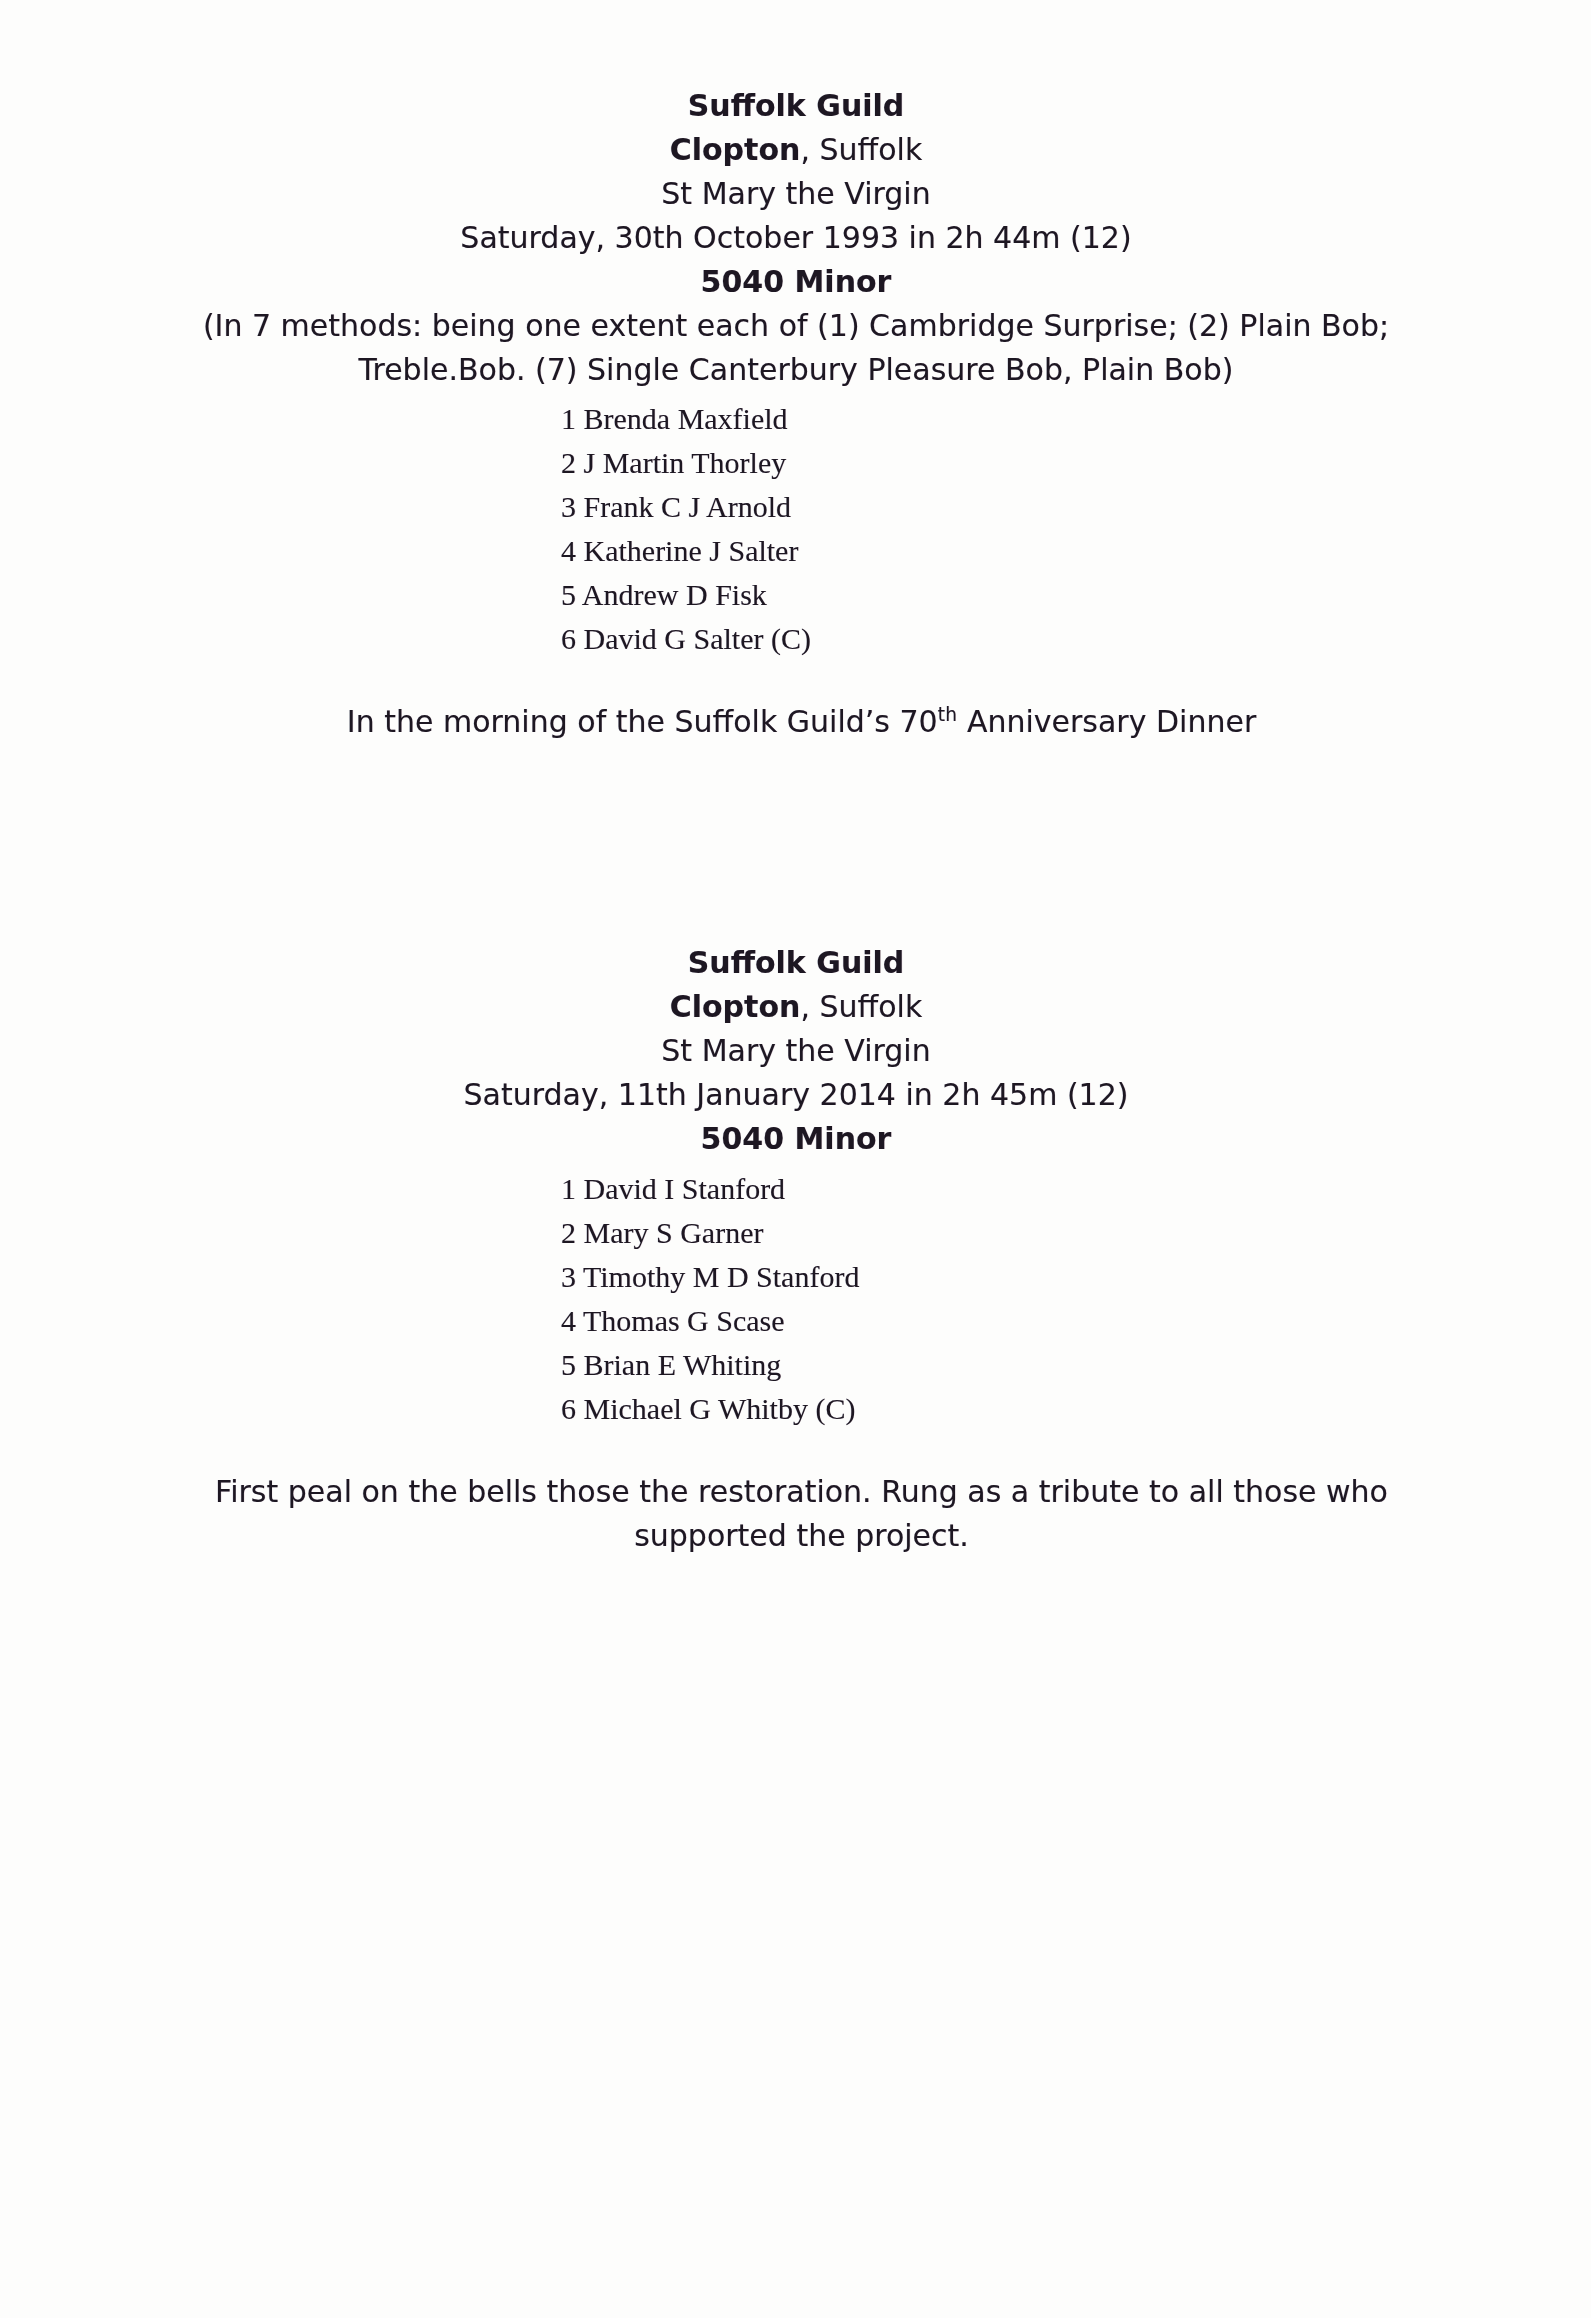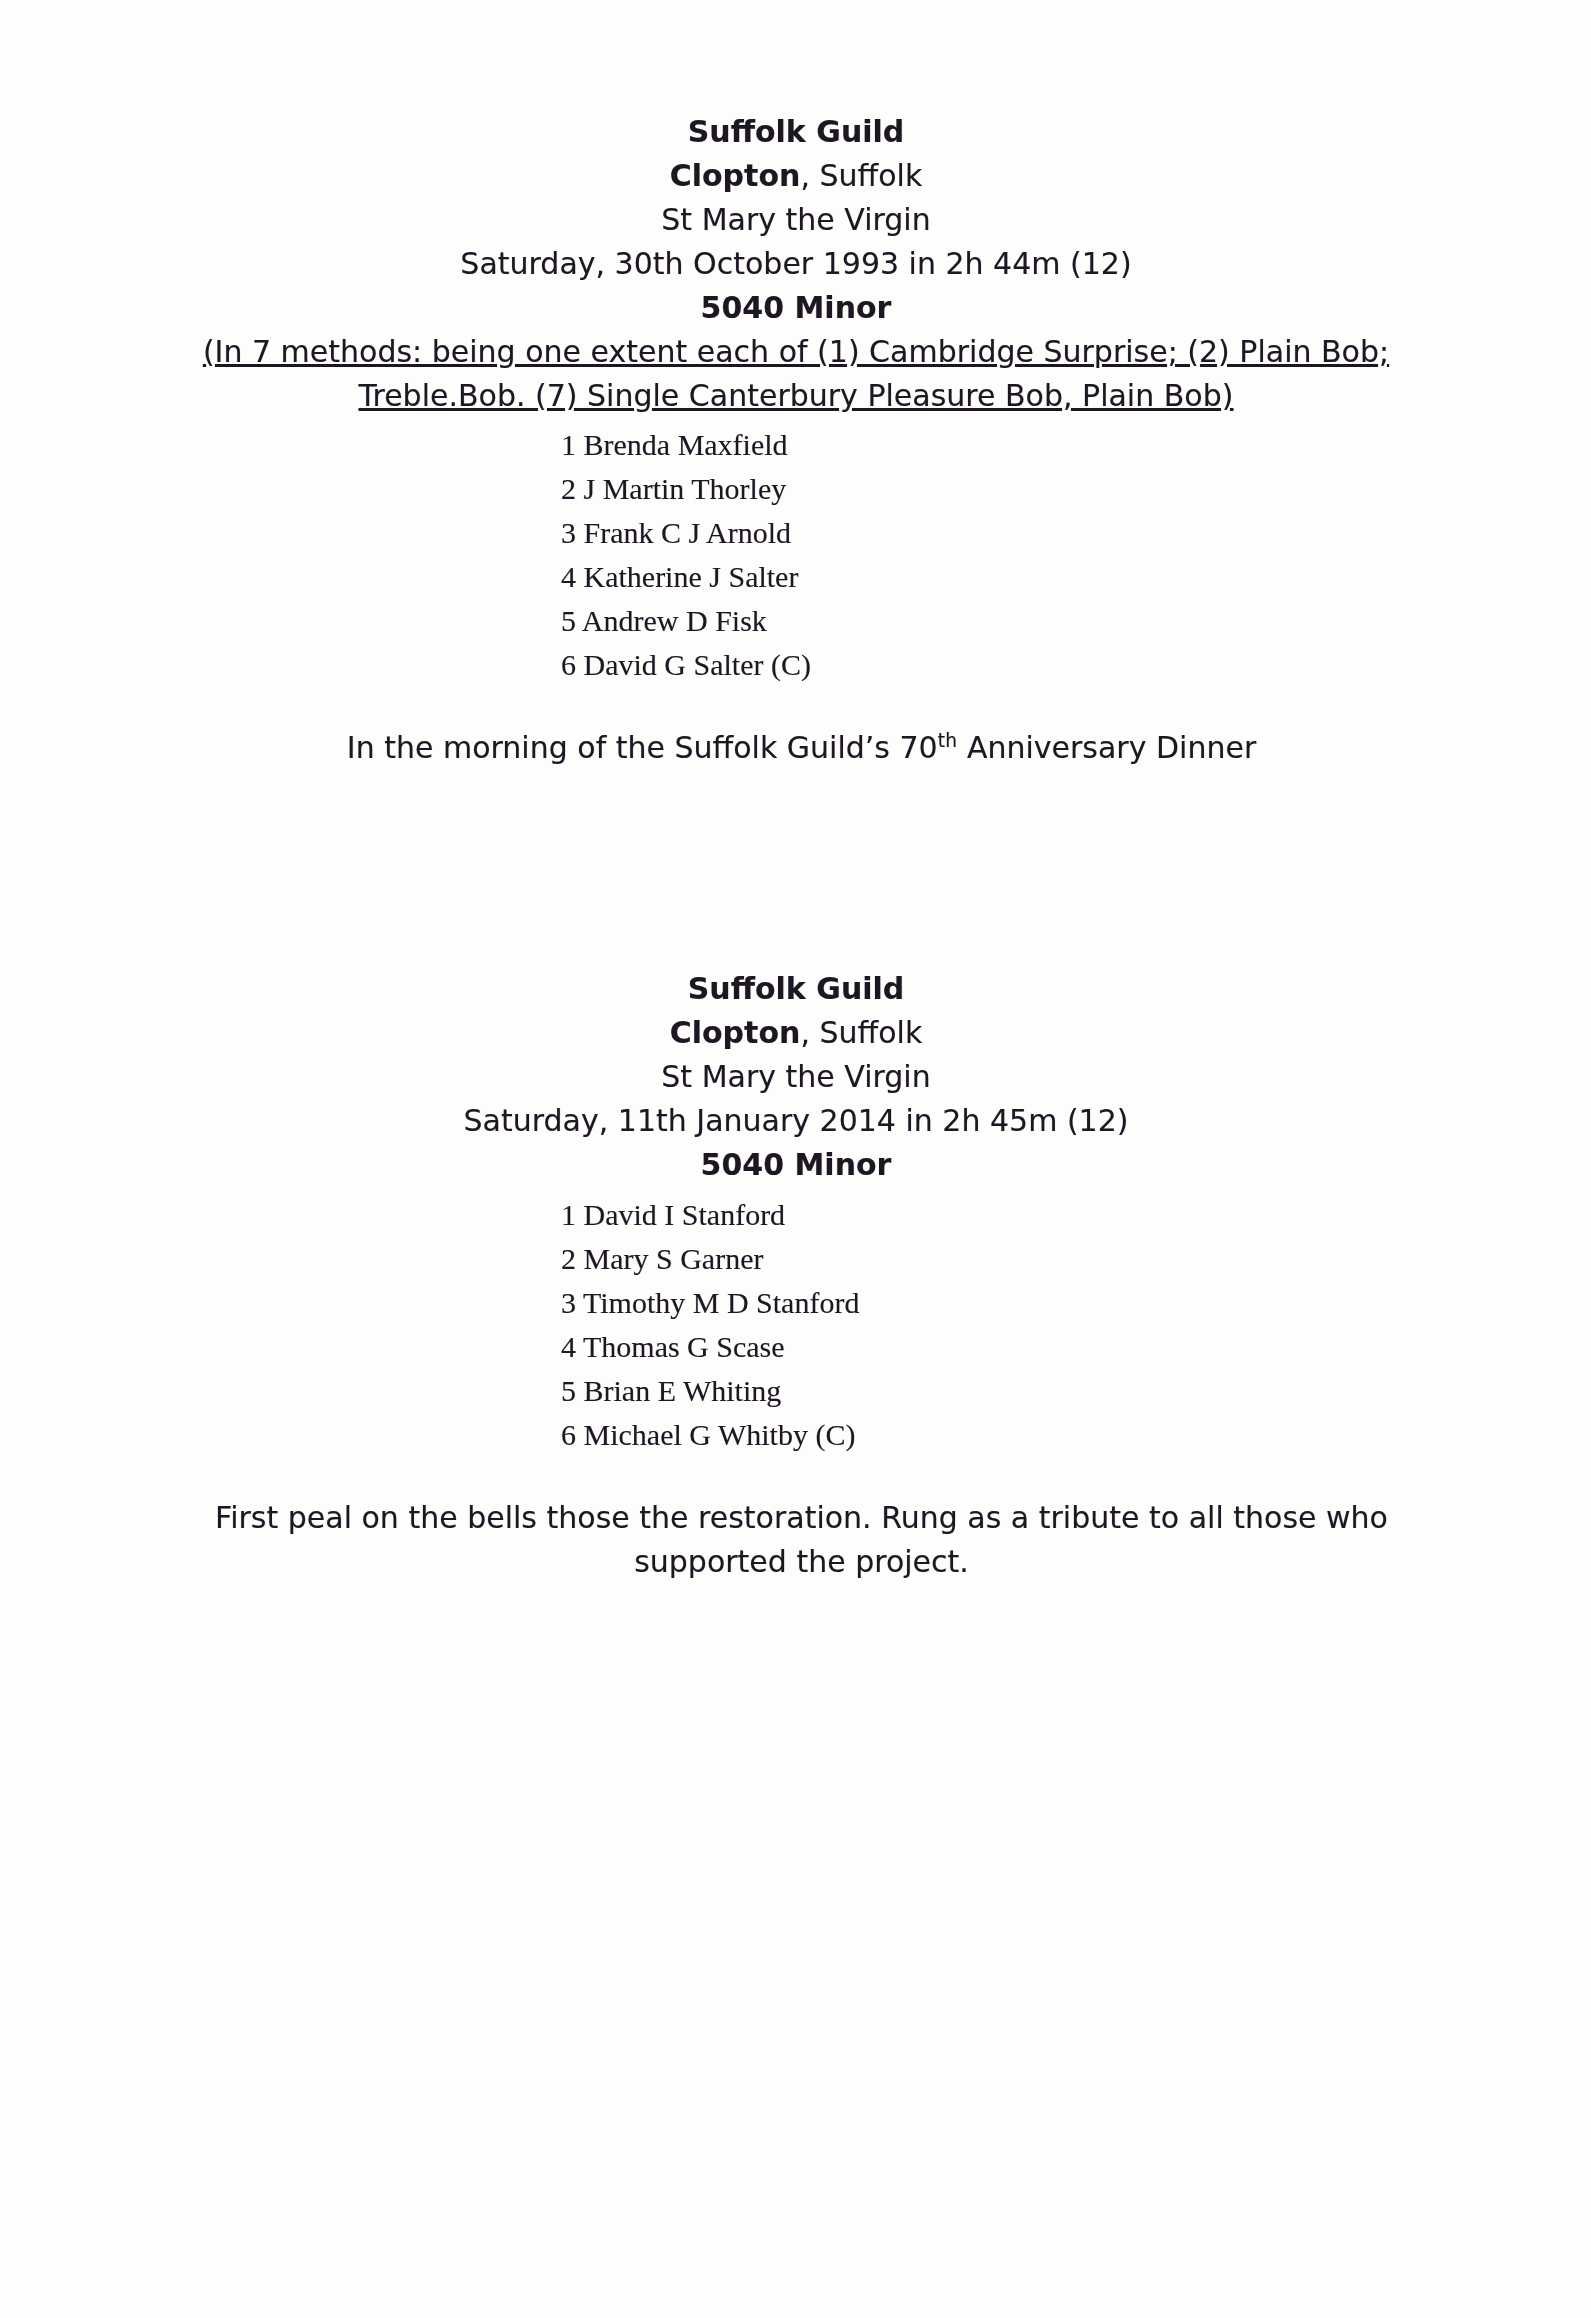--- a/index.html
+++ b/index.html
@@ -13,21 +13,21 @@
     font-family: "DejaVu Sans", "Liberation Sans", sans-serif;
     font-size: 30px;
     line-height: 44px;
     color: #1d1722;
     -webkit-font-smoothing: antialiased;
   }
   .page {
     box-sizing: border-box;
     width: 1592px;
     height: 2319px;
-    padding-top: 110px;
+    padding-top: 84px;
     overflow: hidden;
     
     text-shadow: 0.4px 0 0.3px rgba(110, 20, 60, 0.18), -0.4px 0 0.3px rgba(20, 50, 110, 0.18);
   }
   .peal {
     text-align: center;
   }
   .peal + .peal {
     margin-top: 197px;
   }
@@ -35,21 +35,20 @@
     font-weight: bold;
     text-align: center;
   }
   .center-line {
     text-align: center;
   }
   .methods {
     margin: 0 auto;
     width: 1390px;
     text-align: center;
-    text-decoration: underline;
   }
   .ringers {
     margin-top: 5.3px;
     text-align: left;
     margin-left: 561px;
   }
   .ringer-row {
     white-space: nowrap;
     font-family: Liberation Serif, serif;
   }

